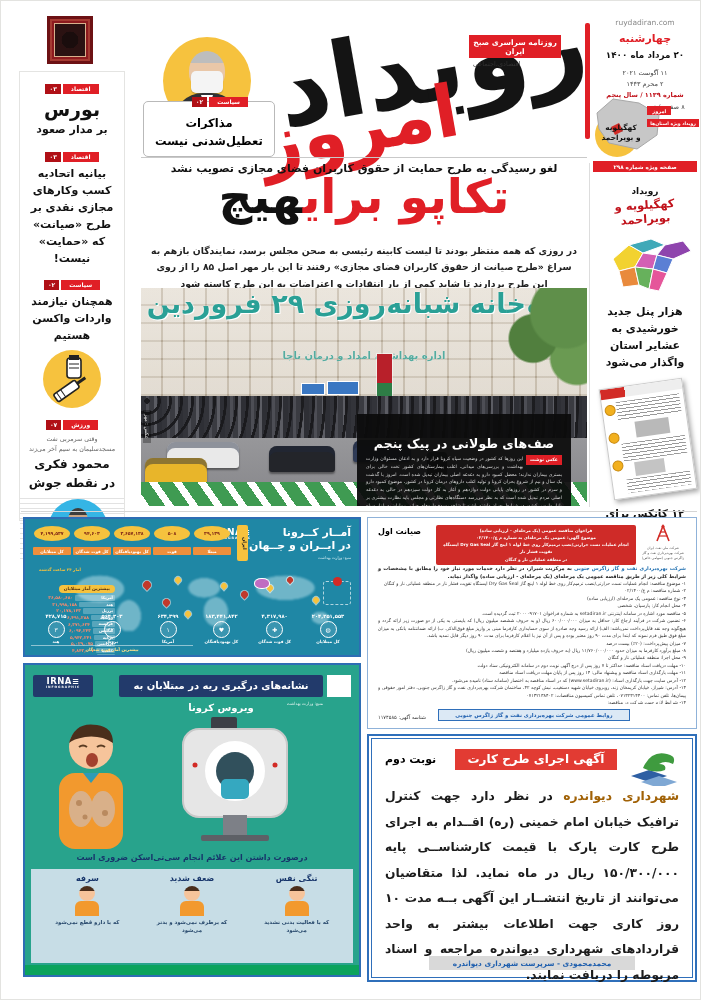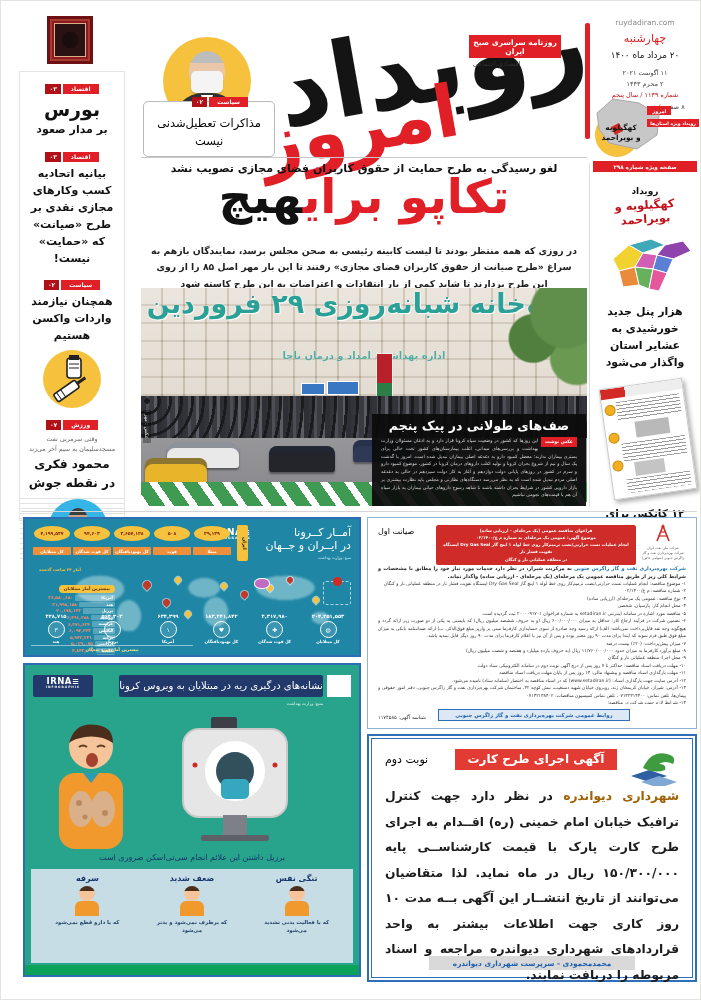--- a/index.html
+++ b/index.html
@@ -1,19 +1,19 @@
 <!DOCTYPE html>
 <html lang="fa" dir="rtl"><head>
 <meta charset="utf-8">
 <style>
   html,body{margin:0;padding:0;background:#f2f2f0;}
   #page{position:relative;width:701px;height:1000px;background:#fff;overflow:hidden;
         font-family:"DejaVu Sans",sans-serif;direction:rtl;border:1px solid #e3e3e0;box-sizing:border-box;}
   .abs{position:absolute;}
-  .b{font-weight:normal;}
+  .b{font-weight:bold;}
   .ctr{text-align:center;}
   .red{color:#e01f26;}
   
   .tag{display:inline-flex;gap:2px;align-items:stretch;font-size:6px;font-weight:bold;line-height:1;}
   .tag .nm{background:#e01f26;color:#fff;padding:2px 8px;}
   .tag .pg{background:#b01016;color:#fff;padding:2px 4px;}
   
   .stamp{width:46px;height:48px;background:#8d1a1e;box-shadow:inset 0 0 0 3px #6d1114,inset 0 0 0 5px #a63b32;}
   .stamp-core{position:absolute;left:8px;top:8px;right:8px;bottom:8px;background:
      radial-gradient(circle at 50% 50%, #1a0d0d 0 38%, #2b1212 39% 100%);
@@ -52,22 +52,22 @@
   .road{position:absolute;left:0;right:0;top:150px;height:68px;background:linear-gradient(#97979a,#86868a);}
   .median{position:absolute;left:0;right:0;bottom:0;height:24px;
       background:repeating-linear-gradient(55deg,#fff 0 7px,#3f9b52 7px 20px);}
   .car{position:absolute;border-radius:8px 8px 3px 3px;box-shadow:inset 0 6px 0 rgba(30,40,60,.45),0 2px 2px rgba(0,0,0,.4);}
   .tree{position:absolute;right:-12px;top:-8px;width:110px;height:130px;background:
       radial-gradient(circle at 70% 25%, #5f8f4a 0 28%, transparent 30%),
       radial-gradient(circle at 40% 45%, #517f3e 0 24%, transparent 26%),
       radial-gradient(circle at 80% 60%, #6a9a52 0 22%, transparent 24%);}
   .banner{position:absolute;left:53%;top:66px;width:15px;height:48px;background:linear-gradient(#b8202a 0 60%,#2e7d46 60% 100%);box-shadow:0 0 0 1px rgba(255,255,255,.5);}
   .bluesign{position:absolute;background:#3a77c2;box-shadow:0 0 0 1px #fff;}
-  #caption{position:absolute;right:1px;bottom:0;width:214px;height:92px;background:rgba(12,12,12,.94);color:#fff;
-      padding:4px 9px;box-sizing:border-box;}
+  #caption{position:absolute;right:16px;bottom:0;width:214px;height:92px;background:rgba(12,12,12,.94);color:#fff;
+      padding:22px 9px;box-sizing:border-box;}
   #caption h3{margin:0 0 4px;font-size:12.5px;text-align:center;}
   .cap-tag{background:#e01f26;color:#fff;font-size:4.6px;font-weight:bold;padding:1px 4px;float:right;margin-left:3px;}
   #caption p{margin:0;font-size:4.7px;line-height:1.65;color:#d8d8d8;text-align:justify;}
   .credit{position:absolute;left:2px;top:122px;writing-mode:vertical-rl;font-size:5px;color:#f2f2f2;
       background:rgba(0,0,0,.3);padding:4px 1px;}
   
   #rsb{left:592px;top:160px;width:104px;}
   .rsb-label{background:#e01f26;color:#fff;font-size:5.6px;font-weight:bold;text-align:center;padding:2.5px 0;}
   .rsb-brand-black{font-size:9px;font-weight:bold;color:#111;}
   .rsb-brand-red{font-size:11.5px;font-weight:bold;color:#c1121b;transform:rotate(-4deg);display:inline-block;}
@@ -482,21 +482,21 @@
       <rect x="46" y="2" width="26" height="14" rx="2" fill="#3c3f46"></rect>
       <rect x="18" y="14" width="104" height="88" rx="16" fill="#e6e6e6" stroke="#c9c9c9" stroke-width="2"></rect>
       <circle cx="70" cy="56" r="30" fill="#fff"></circle>
       <circle cx="70" cy="56" r="19" fill="#31505c"></circle>
       <circle cx="30" cy="50" r="2.5" fill="#d22b26"></circle>
         <circle cx="110" cy="50" r="2.5" fill="#d22b26"></circle>
       <rect x="56" y="64" width="28" height="20" rx="5" fill="#35a8c0"></rect>
       <rect x="58" y="100" width="24" height="22" fill="#7d8087"></rect>
       <rect x="36" y="120" width="68" height="6" rx="2" fill="#5d6066"></rect>
     </svg>
-    <div class="ctr b" style="position:absolute;left:28px;right:28px;top:188px;font-size:8px;color:#17356b;">برزیل داشتن این علائم انجام سی‌تی‌اسکن ضروری است</div>
+    <div class="ctr b" style="position:absolute;left:28px;right:28px;top:188px;font-size:8px;color:#17356b;">درصورت داشتن این علائم انجام سی‌تی‌اسکن ضروری است</div>
     <div class="lungpanel">
       <div class="sym">
           <h4>تنگی نفس</h4>
           <div class="fig"></div>
           <p>که با فعالیت بدنی تشدید می‌شود</p>
         </div>
       <div class="sym">
           <h4>ضعف شدید</h4>
           <div class="fig"></div>
           <p>که برطرف نمی‌شود و بدتر می‌شود</p>

